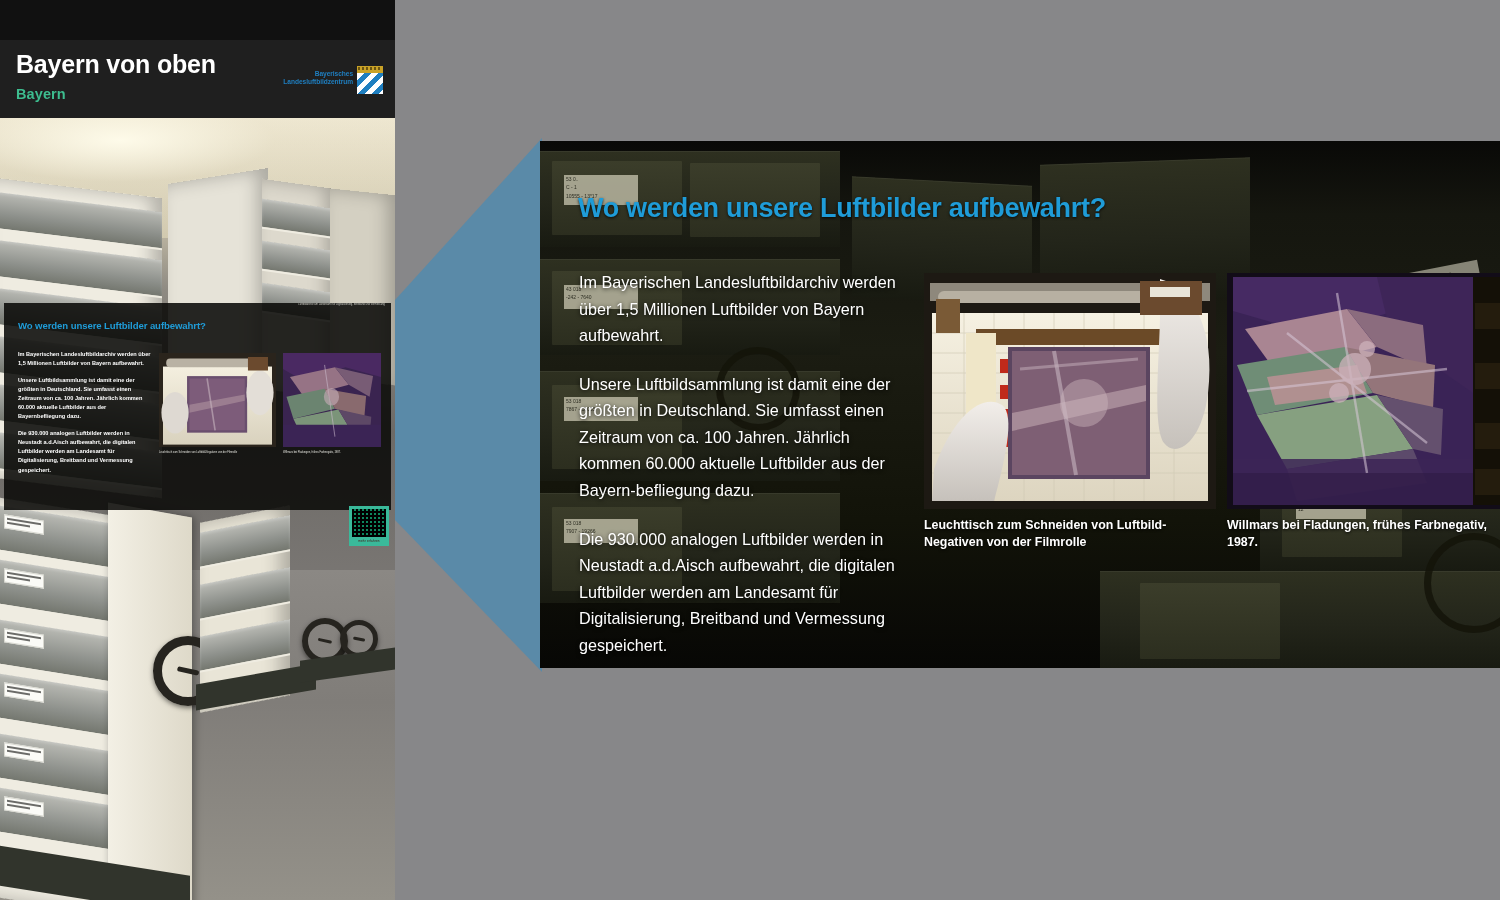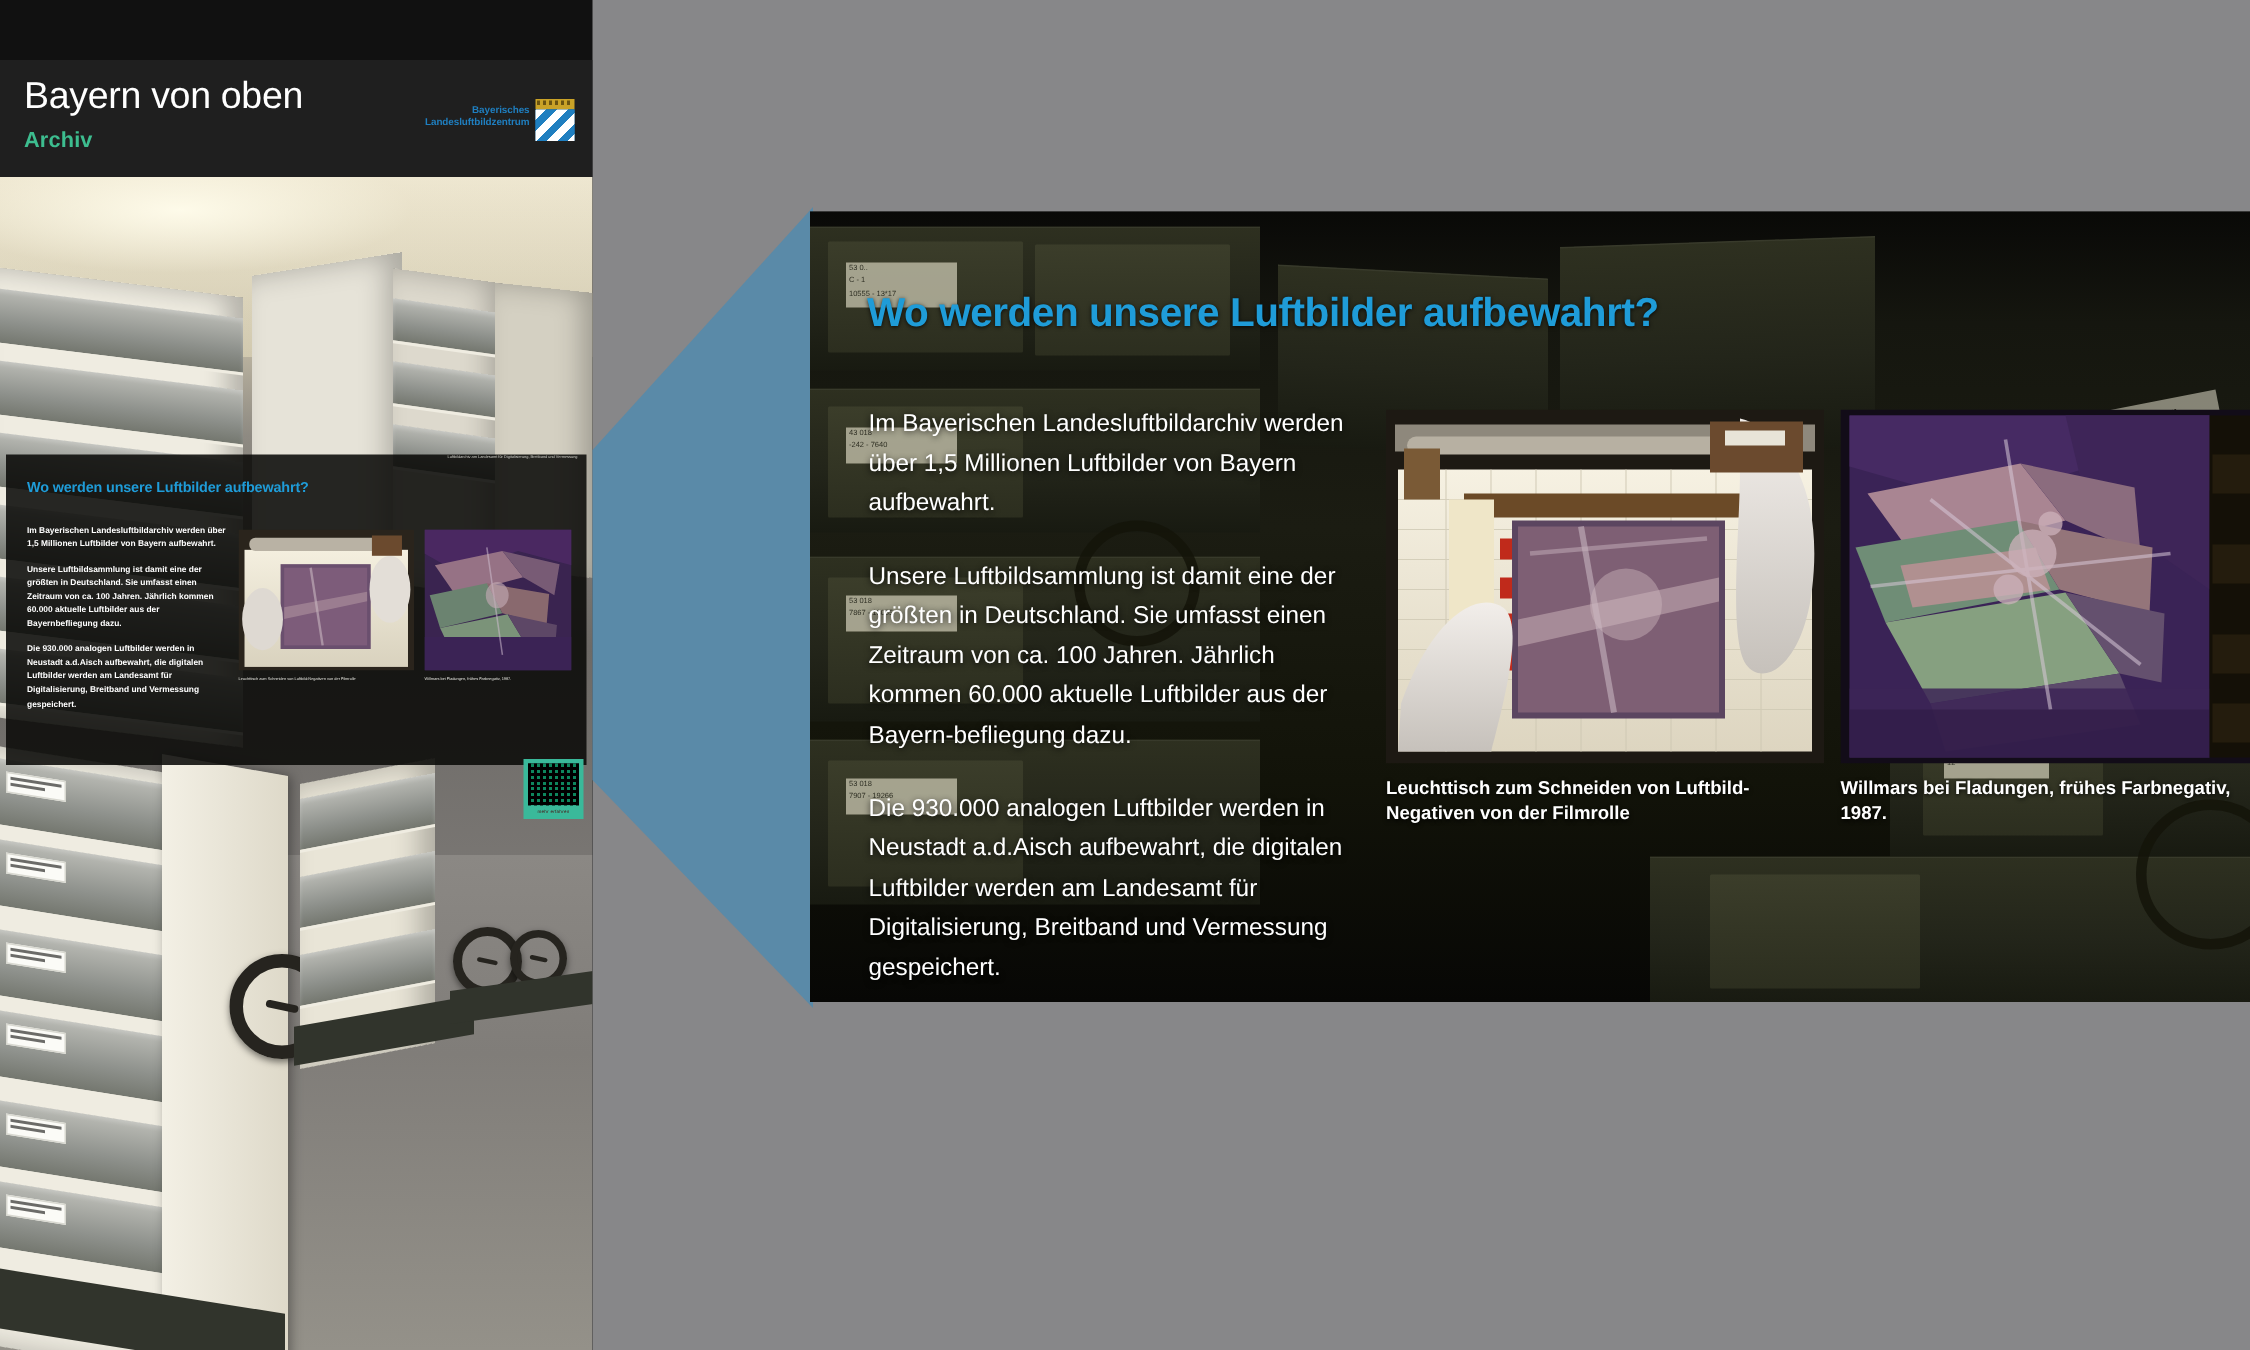--- a/index.html
+++ b/index.html
@@ -27,21 +27,21 @@
     position: absolute;
     left: 0; top: 40px;
     width: 395px; height: 78px;
     background: #1f1f1f;
     z-index: 6;
   }
   #poster-title {
     position: absolute;
     left: 16px; top: 10px;
     font-size: 25px;
-    font-weight: normal;
+    font-weight: bold;
     color: #ffffff;
     letter-spacing: -0.2px;
   }
   #poster-subtitle {
     position: absolute;
     left: 16px; top: 46px;
     font-size: 14.5px;
     font-weight: bold;
     color: #3dbd8f;
     letter-spacing: 0.1px;
@@ -484,21 +484,21 @@
           <circle cx="140" cy="110" r="22" fill="#c9b0b8" opacity=".65"></circle>
         </g>
       </svg>
     </div>
     <div class="mini-cap" id="mini-cap-a">Leuchttisch zum Schneiden von Luftbild-Negativen von der Filmrolle</div>
     <div class="mini-cap" id="mini-cap-b">Willmars bei Fladungen, frühes Farbnegativ, 1987.</div>
   </div>
 
   <div id="poster-header">
     <div id="poster-title">Bayern von oben</div>
-    <div id="poster-subtitle">Archiv</div>
+    <div id="poster-subtitle">Bayern</div>
     <div id="logo-block">
       <div id="logo-text">
         <div>Bayerisches</div>
         <div>Landesluftbildzentrum</div>
       </div>
       <div id="logo-shield">
         <div class="shield-crown"></div>
         <div class="shield-body"></div>
       </div>
     </div>

